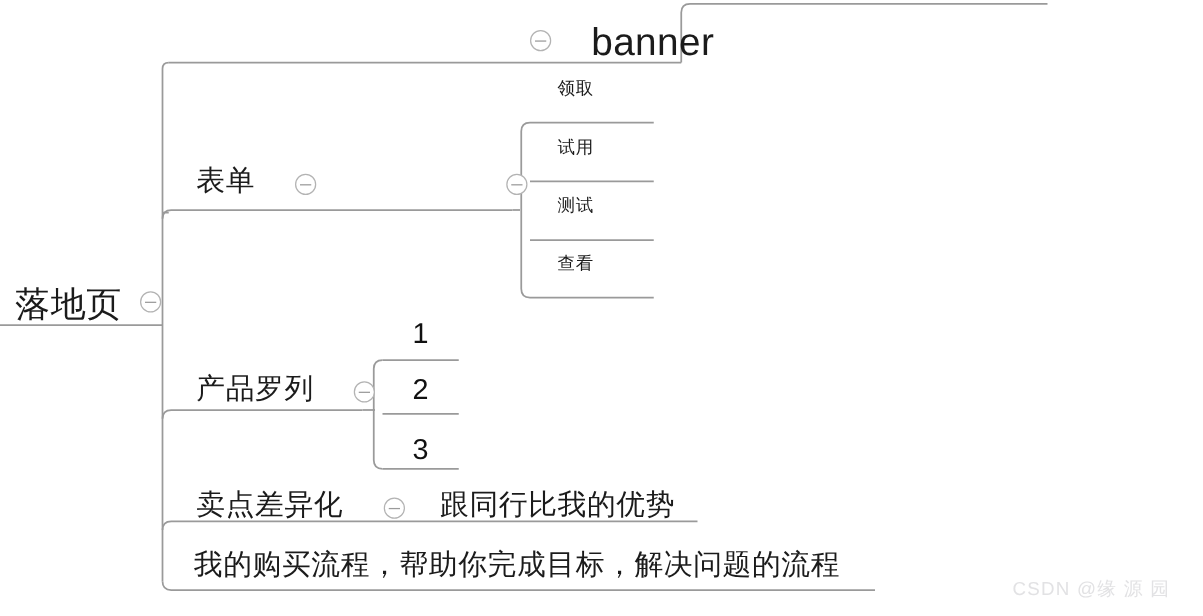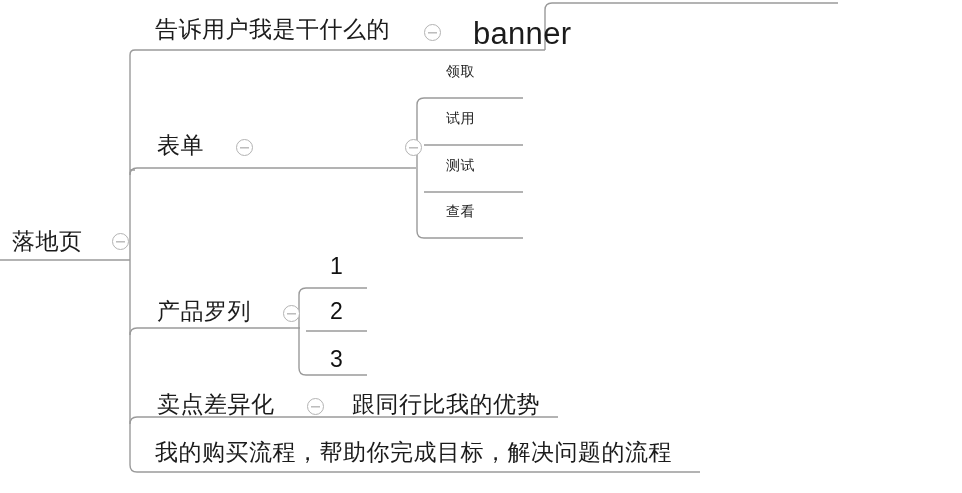--- a/index.html
+++ b/index.html
@@ -22,21 +22,21 @@
     position: absolute;
     color: #1b1b1b;
     white-space: nowrap;
     line-height: 1;
     letter-spacing: 0.5px;
   }
   .cn {
     font-family: "DejaVu Sans", "Liberation Sans", sans-serif;
     font-size: 23px;
   }
-  .cn-root { font-size: 23px; }
+  .cn-root { font-size: 28px; }
   .cn-small { font-size: 14px; }
   .latin {
     font-family: "Liberation Sans", "DejaVu Sans", sans-serif;
     font-size: 31px;
     letter-spacing: 0.3px;
   }
   .num {
     font-family: "Liberation Sans", "DejaVu Sans", sans-serif;
     font-size: 23px;
     color: #111;
@@ -120,21 +120,20 @@
       <path d="M130,424 Q130,417 137,417 L558,417"></path>
 
       <path d="M130,465 Q130,472 137,472 L700,472"></path>
 
     </g>
   </svg>
 
   <div class="node-label cn cn-root" style="left:12px; top:230px;">落地页</div>
   <div class="toggle" style="left:112px; top:233px;"></div>
 
-  <div class="node-label cn" style="left:155px; top:18px;">告诉用户我是干什么的</div>
   <div class="toggle" style="left:424px; top:24px;"></div>
   <div class="node-label latin" style="left:473px; top:18px;">banner</div>
 
   <div class="node-label cn" style="left:157px; top:134px;">表单</div>
   <div class="toggle" style="left:236px; top:139px;"></div>
   <div class="toggle" style="left:405px; top:139px;"></div>
 
   <div class="node-label cn cn-small" style="left:446px; top:64px;">领取</div>
   <div class="node-label cn cn-small" style="left:446px; top:111px;">试用</div>
   <div class="node-label cn cn-small" style="left:446px; top:158px;">测试</div>
@@ -145,14 +144,15 @@
   <div class="node-label num" style="left:330px; top:255px;">1</div>
   <div class="node-label num" style="left:330px; top:300px;">2</div>
   <div class="node-label num" style="left:330px; top:348px;">3</div>
 
   <div class="node-label cn" style="left:157px; top:393px;">卖点差异化</div>
   <div class="toggle" style="left:307px; top:398px;"></div>
   <div class="node-label cn" style="left:352px; top:393px;">跟同行比我的优势</div>
 
   <div class="node-label cn" style="left:155px; top:441px;text-align:right;">我的购买流程，帮助你完成目标，解决问题的流程</div>
 
+  <div class="watermark" style="left:810px; top:462px;">CSDN @缘 源 园</div>
 
 </div>
 
 </body></html>

